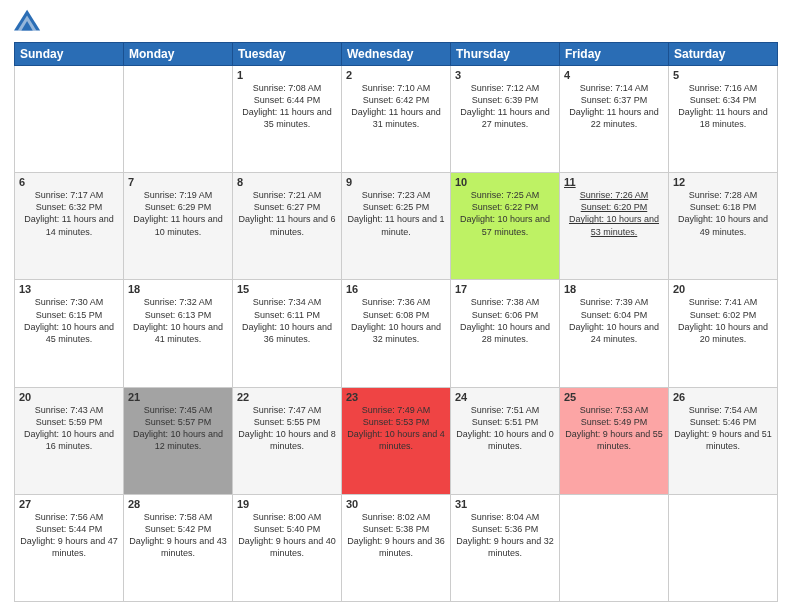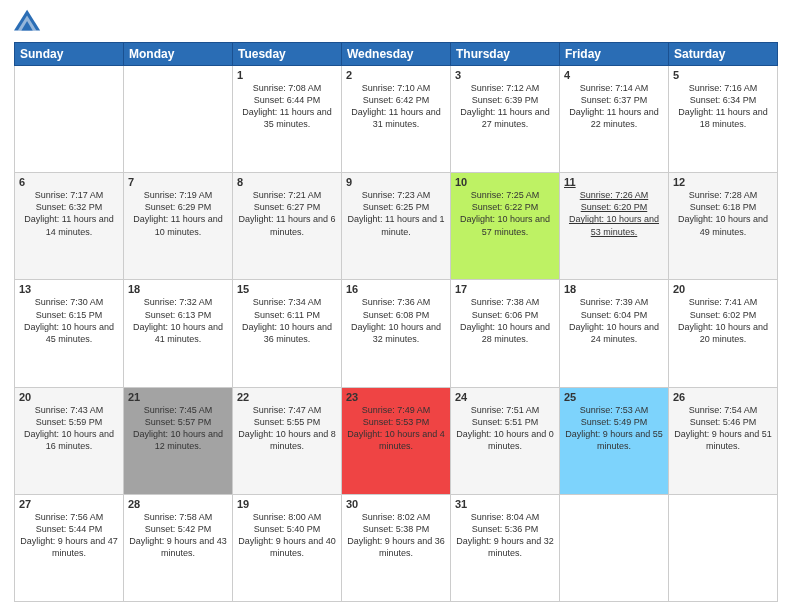--- a/index.html
+++ b/index.html
@@ -239,21 +239,21 @@
             <div class="day-info">Sunrise: 7:47 AM<br>Sunset: 5:55 PM<br>Daylight: 10 hours and 8 minutes.</div>
           </td>
           <td style="background: #ef4444;">
             <span class="day-num">23</span>
             <div class="day-info">Sunrise: 7:49 AM<br>Sunset: 5:53 PM<br>Daylight: 10 hours and 4 minutes.</div>
           </td>
           <td style="background: rgb(245, 245, 245);">
             <span class="day-num">24</span>
             <div class="day-info">Sunrise: 7:51 AM<br>Sunset: 5:51 PM<br>Daylight: 10 hours and 0 minutes.</div>
           </td>
-          <td style="background: #7dd3fc; margin-left: 31px;">
+          <td style="background: #fca5a5; margin-left: 31px;">
             <span class="day-num">25</span>
             <div class="day-info">Sunrise: 7:53 AM<br>Sunset: 5:49 PM<br>Daylight: 9 hours and 55 minutes.</div>
           </td>
           <td style="background: rgb(245, 245, 245);">
             <span class="day-num">26</span>
             <div class="day-info">Sunrise: 7:54 AM<br>Sunset: 5:46 PM<br>Daylight: 9 hours and 51 minutes.</div>
           </td>
         </tr>
         <tr>
           <td>

